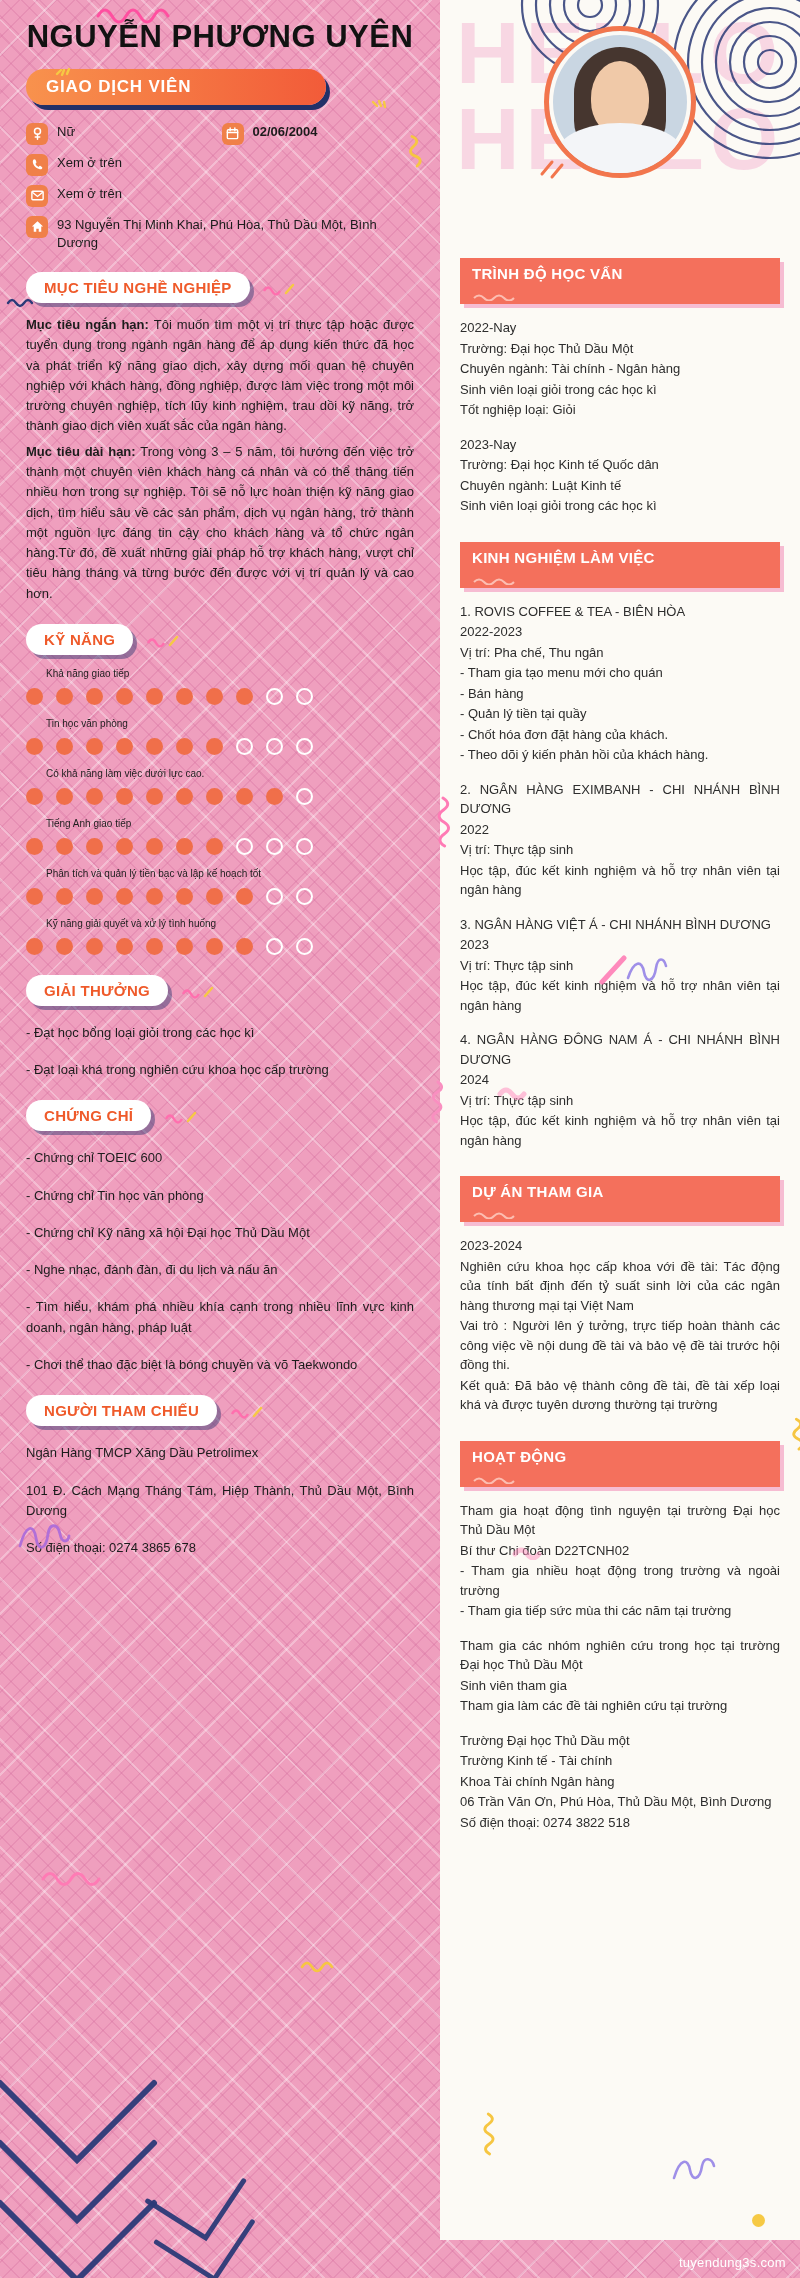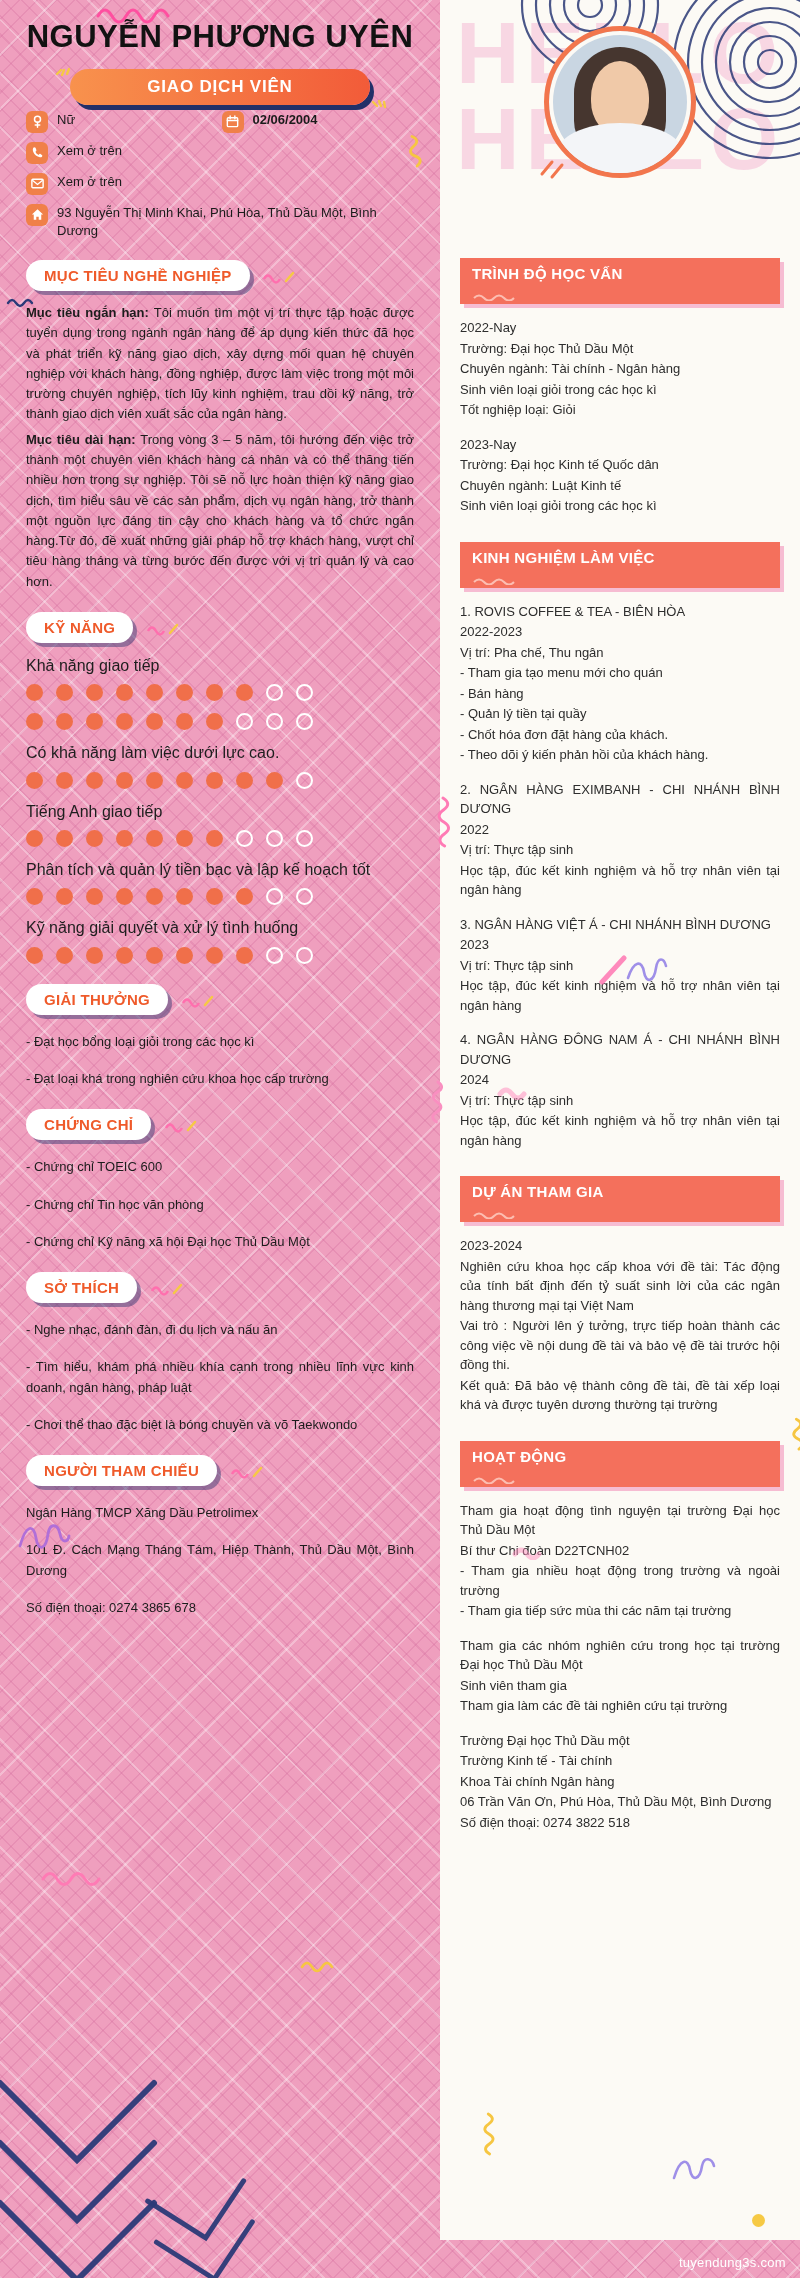--- a/index.html
+++ b/index.html
@@ -28,40 +28,40 @@
   .rbar{ position:relative; background:#f4705c; color:#fff; font-weight:700; font-size:15px; letter-spacing:.3px;
          padding:7px 12px 22px; margin:26px 0 14px; box-shadow:4px 4px 0 #f6bcd2; }
   .rbar svg{ position:absolute; left:12px; bottom:3px; opacity:.75; }
   .rtext{ font-size:13px; color:#2d2d2d; line-height:1.5; }
   .rtext .tline{ margin-bottom:1px; text-align:justify; }
   .tline.blank{ height:13px; }
   .entry{ margin-bottom:15px; }
   
   .left-col{ position:absolute; left:0; top:0; width:440px; padding:18px 26px 0; z-index:2; }
   .name{ font-size:31px; font-weight:700; color:#121212; text-align:center; line-height:1.25; letter-spacing:.5px; margin-bottom:12px; }
-  .badge-wrap{ position:relative; text-align:center; margin-bottom:6px; }
+  .badge-wrap{ position:relative; text-align:left; margin-bottom:18px; }
   .badge{ display:inline-block; min-width:300px; background:linear-gradient(90deg,#f8924d,#f25b39); color:#fff;
           font-weight:700; font-size:17px; letter-spacing:.8px; padding:8px 20px; border-radius:20px;
           box-shadow:4px 5px 0 #223068; }
   .spark{ position:absolute; }
   .contact{ font-size:13px; color:#1b1b1b; margin-bottom:14px; }
   .contact-row{ display:flex; align-items:flex-start; margin-bottom:9px; line-height:1.4; }
   .two{ display:flex; gap:3px; }
   .two .contact-row{ flex:1 1 50%; }
   .cicon{ flex:0 0 auto; width:22px; height:22px; border-radius:6px; background:#f08049; display:flex;
           align-items:center; justify-content:center; margin-right:9px; }
   .pill-wrap{ position:relative; margin:20px 0 12px; }
   .pill{ display:inline-block; background:#fff; color:#ef5a2a; font-weight:700; font-size:15px; letter-spacing:.3px;
          padding:7px 18px; border-radius:18px; box-shadow:4px 4px 0 rgba(40,52,110,.45); }
   .pill-deco{ vertical-align:middle; margin-left:8px; }
   .ltext{ font-size:13px; color:#1c1c1c; line-height:1.56; text-align:justify; }
   .ltext .tline{ margin-bottom:4px;margin-top:17px; }
   .obj{ margin-bottom:5px; }
   .skill{ margin-bottom:12px; }
-  .skill-label{ font-size:16px; color:#1e1e1e; margin-bottom:7px; line-height:1.4; }
+  .skill-label{ font-size:10px; color:#1e1e1e; margin-bottom:7px; line-height:1.4;margin-left:20px; }
   .skill-dots{ display:flex; gap:13px; }
   .dot{ width:17px; height:17px; border-radius:50%; border:2px solid #ffffff; background:transparent; }
   .dot.filled{ background:#f06f4a; border-color:#f06f4a; }
   
   .decor-layer{ position:absolute; inset:0; z-index:5; pointer-events:none; }
   .decor-layer svg, .decor-layer div{ position:absolute; }
   .watermark{ position:absolute; right:14px; bottom:8px; z-index:6; color:#ffffff; font-size:13px; letter-spacing:.3px; }
 </style>
 </head>
 <body>
@@ -304,20 +304,21 @@
           <span class="dot filled"></span>
           <span class="dot filled"></span>
           <span class="dot filled"></span>
           <span class="dot filled"></span>
           <span class="dot filled"></span>
           <span class="dot"></span>
           <span class="dot"></span>
         </div>
     </div>
     <div class="skill">
+      <div class="skill-label">Tin học văn phòng</div>
       <div class="skill-dots">
           <span class="dot filled"></span>
           <span class="dot filled"></span>
           <span class="dot filled"></span>
           <span class="dot filled"></span>
           <span class="dot filled"></span>
           <span class="dot filled"></span>
           <span class="dot filled"></span>
           <span class="dot"></span>
           <span class="dot"></span>
@@ -403,27 +404,20 @@
         <path d="M2 10 Q6 3 10 10 T18 10" fill="none" stroke="#ff6fae" stroke-width="2.5"></path>
         <line x1="24" y1="12" x2="31" y2="4" stroke="#f6c944" stroke-width="2.5" stroke-linecap="round"></line>
       </svg>
     </div>
     <div class="ltext">
         <div class="tline">- Chứng chỉ TOEIC 600</div>
         <div class="tline">- Chứng chỉ Tin học văn phòng</div>
         <div class="tline">- Chứng chỉ Kỹ năng xã hội Đại học Thủ Dầu Một</div>
       </div>
 
-    <div class="pill-wrap">
-      <span class="pill">SỞ THÍCH</span>
-      <svg class="pill-deco" width="34" height="16" viewBox="0 0 34 16">
-        <path d="M2 10 Q6 3 10 10 T18 10" fill="none" stroke="#ff6fae" stroke-width="2.5"></path>
-        <line x1="24" y1="12" x2="31" y2="4" stroke="#f6c944" stroke-width="2.5" stroke-linecap="round"></line>
-      </svg>
-    </div>
     <div class="ltext">
         <div class="tline">- Nghe nhạc, đánh đàn, đi du lịch và nấu ăn</div>
         <div class="tline">- Tìm hiểu, khám phá nhiều khía cạnh trong nhiều lĩnh vực kinh doanh, ngân hàng, pháp luật</div>
         <div class="tline">- Chơi thể thao đặc biệt là bóng chuyền và võ Taekwondo</div>
       </div>
 
     <div class="pill-wrap">
       <span class="pill">NGƯỜI THAM CHIẾU</span>
       <svg class="pill-deco" width="34" height="16" viewBox="0 0 34 16">
         <path d="M2 10 Q6 3 10 10 T18 10" fill="none" stroke="#ff6fae" stroke-width="2.5"></path>

